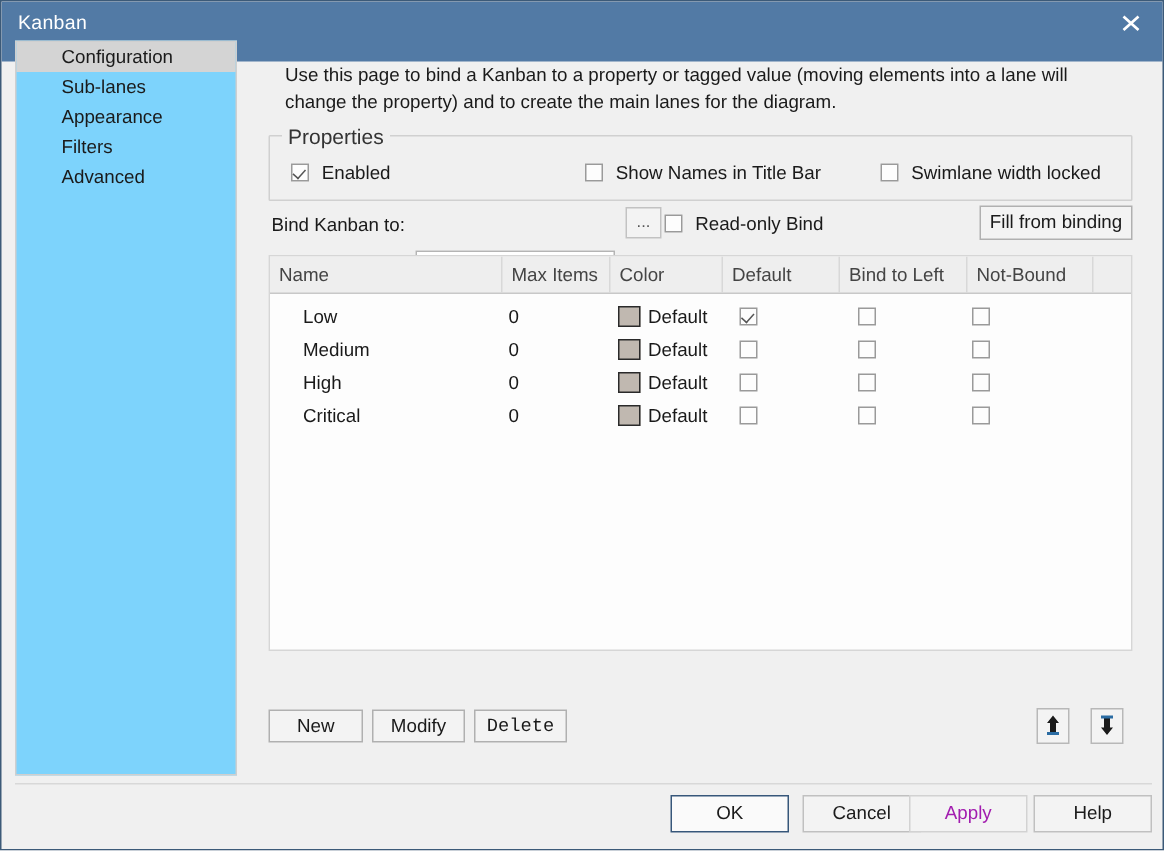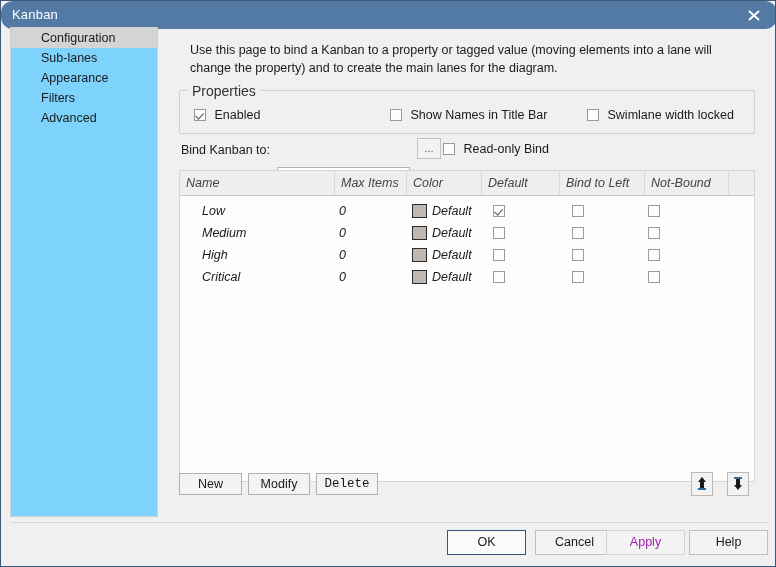--- a/index.html
+++ b/index.html
@@ -21,24 +21,23 @@
     background: #f0f0f0;
     border: 1px solid #3c5a78;
     overflow: hidden;
   }
 
   
   .titlebar {
     position: absolute;
     left: 0; top: 0;
     width: 776px;
-    height: 28px;
+    height: 40px;
     background: #527aa5;
     box-sizing: border-box;
-    border-radius: 12px;
   }
   .titlebar-text {
     position: absolute;
     left: 11px;
     top: 6px;
     color: #ffffff;
     font-size: 13px;
     letter-spacing: .2px;
   }
   .close-btn {
@@ -196,26 +195,25 @@
     text-align: center;
     cursor: default;
   }
 
   
   .grid {
     position: absolute;
     left: 12px;
     top: 139px;
     width: 576px;
-    height: 312px;
+    height: 264px;
     box-sizing: border-box;
     background: #fdfdfd;
     border: 1px solid #d6d6d6;
     overflow: hidden;
-    font-style: italic;
   }
   .grid-head {
     position: relative;
     height: 24px;
     background: #eeeeee;
     border-bottom: 1px solid #c8c8c8;
   }
   .gh {
     position: absolute;
     top: 0;
@@ -355,20 +353,21 @@
       <span class="lbl">Swimlane width locked</span>
     </div>
 
     <div class="bind-label">Bind Kanban to:</div>
     <input class="bind-input" value="Element.Priority" style="">
     <div class="ellipsis-btn">...</div>
     <div class="cbrow readonly-cb">
       <span class="cb"></span>
       <span class="lbl">Read-only Bind</span>
     </div>
+    <div class="fill-btn">Fill from binding</div>
 
     <div class="grid">
       <div class="grid-head">
         <div class="gh" style="left:0;   width:155px;">Name</div>
         <div class="gh" style="left:155px; width:72px;">Max Items</div>
         <div class="gh" style="left:227px; width:75px;">Color</div>
         <div class="gh" style="left:302px; width:78px;">Default</div>
         <div class="gh" style="left:380px; width:85px;">Bind to Left</div>
         <div class="gh" style="left:465px; width:84px;">Not-Bound</div>
         <div class="gh" style="left:549px; width:27px; border-right:none;"></div>

